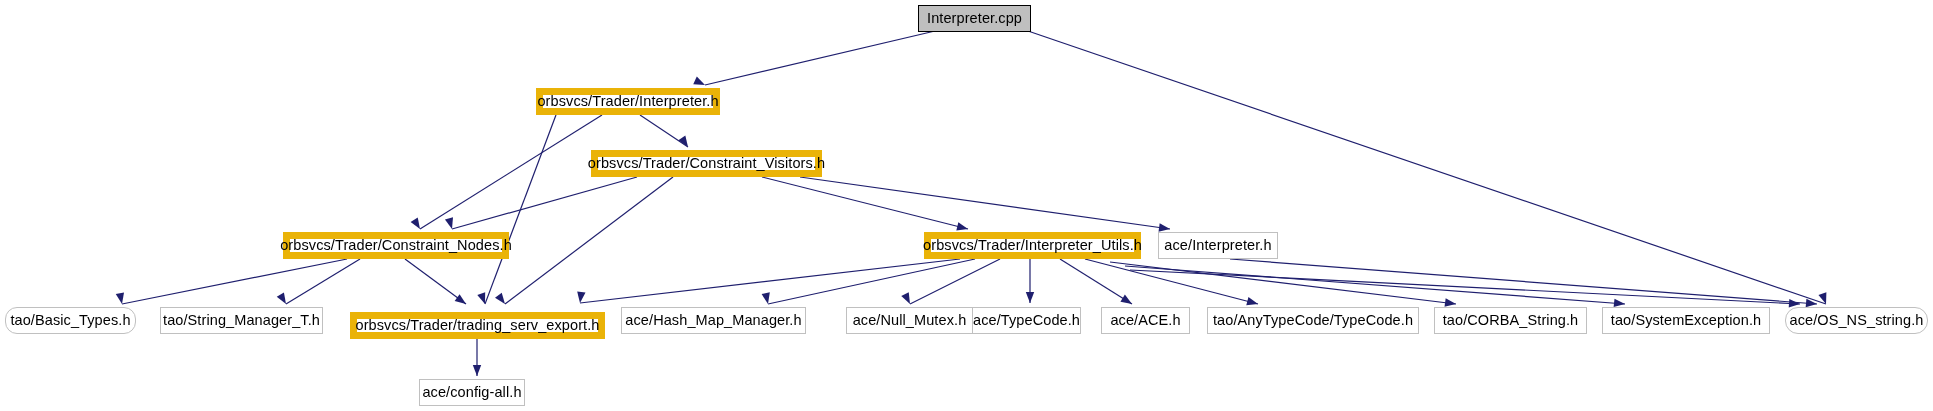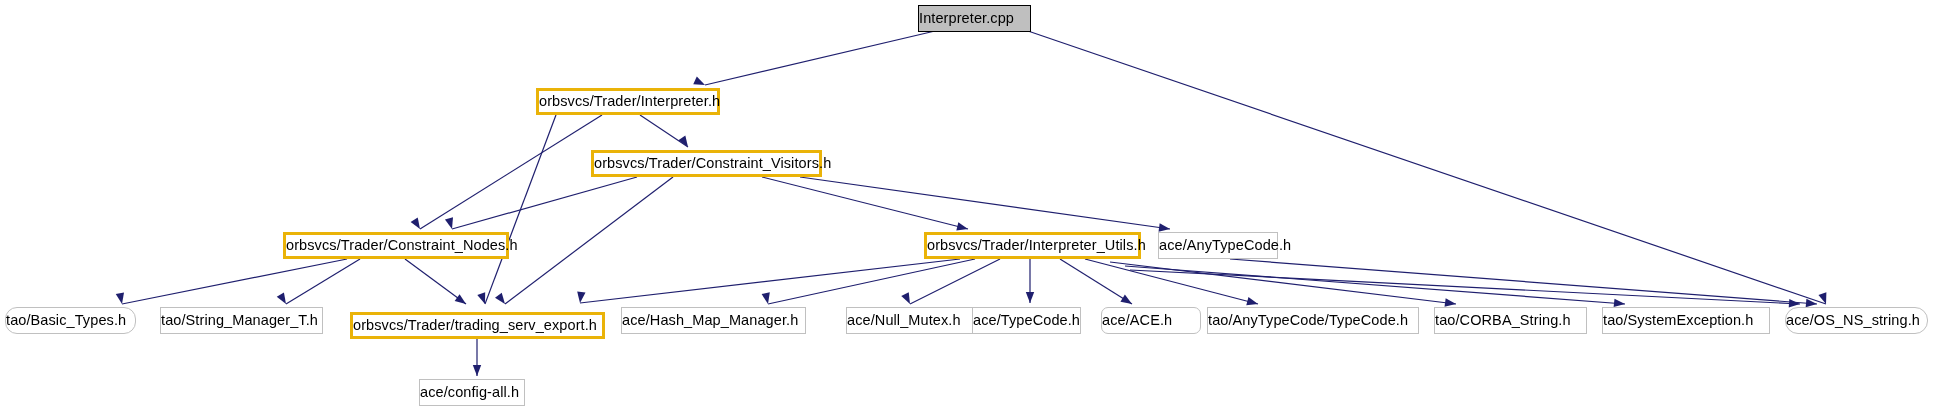--- a/index.html
+++ b/index.html
@@ -22,37 +22,37 @@
     left: 0;
     top: 0;
     width: 1933px;
     height: 411px;
   }
   .node {
     position: absolute;
     box-sizing: border-box;
     display: flex;
     align-items: center;
-    justify-content: flex-start;
+    justify-content: center;
     white-space: nowrap;
     font-size: 14.5px;
     line-height: 1;
     color: #000000;
     letter-spacing: 0.1px;
     background: #ffffff;
     border: 1px solid #c0c0c0;
     height: 27px;
     z-index: 3;
   }
   .node.root {
     background: #bfbfbf;
     border: 1px solid #000000;
   }
   .node.emph {
-    border: 3px solid #eab308;
+    border: 7px solid #eab308;
   }
   .node-label {
     pointer-events: none;
   }
 </style>
 </head>
 <body>
 
 <div id="graph-root">
   <svg id="edge-layer" viewBox="0 0 1933 411" width="1933" height="411" xmlns="http://www.w3.org/2000/svg">
@@ -112,41 +112,41 @@
     <div class="node emph" style="left: 283px; top: 232px; width: 226px;">
       <span class="node-label">orbsvcs/Trader/Constraint_Nodes.h</span>
     </div>
     <div class="node emph" style="left: 591px; top: 150px; width: 231px;">
       <span class="node-label">orbsvcs/Trader/Constraint_Visitors.h</span>
     </div>
     <div class="node emph" style="left: 924px; top: 232px; width: 217px;">
       <span class="node-label">orbsvcs/Trader/Interpreter_Utils.h</span>
     </div>
     <div class="node " style="left: 1158px; top: 232px; width: 120px;">
-      <span class="node-label">ace/AnyTypeCode.h</span>
+      <span class="node-label">ace/Interpreter.h</span>
     </div>
     <div class="node " style="left: 5px; top: 307px; width: 131px; border-radius: 12px;">
       <span class="node-label">tao/Basic_Types.h</span>
     </div>
     <div class="node " style="left: 160px; top: 307px; width: 163px;">
       <span class="node-label">tao/String_Manager_T.h</span>
     </div>
     <div class="node emph" style="left: 350px; top: 312px; width: 255px;">
       <span class="node-label">orbsvcs/Trader/trading_serv_export.h</span>
     </div>
     <div class="node " style="left: 621px; top: 307px; width: 185px;">
       <span class="node-label">ace/Hash_Map_Manager.h</span>
     </div>
     <div class="node " style="left: 827px; top: 307px; width: 127px; margin-left: 19px;">
       <span class="node-label">ace/Null_Mutex.h</span>
     </div>
     <div class="node " style="left: 972px; top: 307px; width: 109px;">
       <span class="node-label">ace/TypeCode.h</span>
     </div>
-    <div class="node " style="left: 1101px; top: 307px; width: 100px; border-radius: 7px;">
+    <div class="node " style="left: 1101px; top: 307px; width: 89px;">
       <span class="node-label">ace/ACE.h</span>
     </div>
     <div class="node " style="left: 1207px; top: 307px; width: 212px;">
       <span class="node-label">tao/AnyTypeCode/TypeCode.h</span>
     </div>
     <div class="node " style="left: 1434px; top: 307px; width: 153px;">
       <span class="node-label">tao/CORBA_String.h</span>
     </div>
     <div class="node " style="left: 1602px; top: 307px; width: 168px;">
       <span class="node-label">tao/SystemException.h</span>

